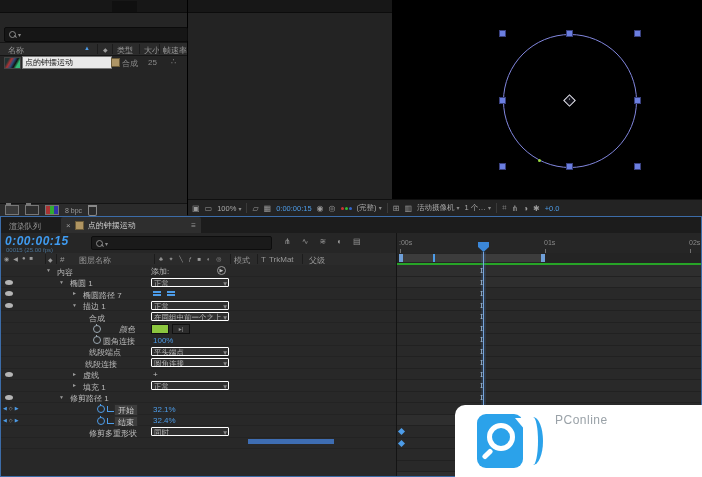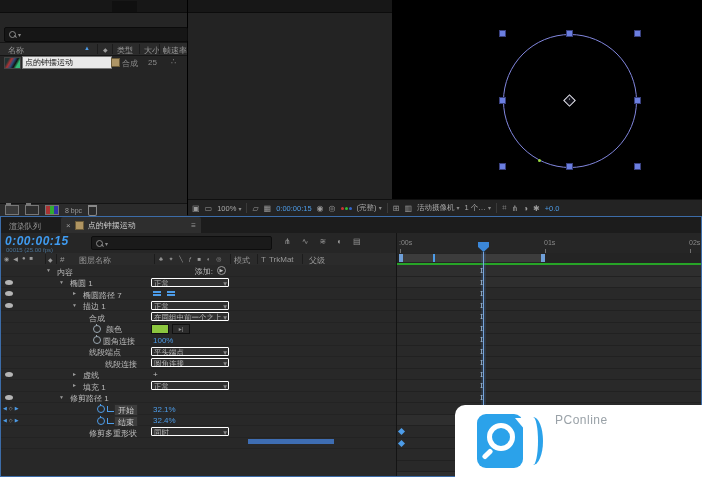--- a/index.html
+++ b/index.html
@@ -83,21 +83,21 @@
   .i-sw.bl::before{background:#4d9ce8;}
   .i-graph{position:absolute;left:106px;top:3px;width:6px;height:5px;border-bottom:1px solid #4d9ce8;border-left:1px solid #4d9ce8;}
   .plabel{position:absolute;top:1.5px;color:#b8b8b8;white-space:nowrap;}
   .plabel.boxed{background:#3d3d3d;border:1px solid #2a2a2a;padding:0 3px;top:1px;color:#d0d0d0;}
   .vdrop{position:absolute;left:150px;top:1px;width:78px;height:9px;background:#303030;border:1px solid #ffffff;
          border-radius:1px;color:#b8b8b8;font-size:7.5px;line-height:9px;padding:0 2px;box-sizing:border-box;
          white-space:nowrap;overflow:hidden;}
   .vdrop .dc{position:absolute;right:1px;top:0;color:#888;}
   .vblue{position:absolute;left:152px;top:1.5px;color:#4d9ce8;white-space:nowrap;}
   .vplus{position:absolute;left:152px;top:1px;color:#c0c0c0;}
-  .vadd{position:absolute;left:150px;top:1px;width:62px;text-align:right;color:#b8b8b8;}
+  .vadd{position:absolute;left:150px;top:1px;width:62px;color:#b8b8b8;}
   .vaddbtn{position:absolute;left:216px;top:1px;width:7px;height:7px;border:1px solid #999;border-radius:50%;color:#bbb;
            font-size:5px;line-height:7px;text-align:center;}
   .vswatch1{position:absolute;left:150px;top:1.5px;width:16px;height:8px;border:1px solid #101010;}
   .vswatch2{position:absolute;left:171px;top:1.5px;width:16px;height:8px;border:1px solid #101010;background:#2c2c2c;
             color:#999;font-size:6px;line-height:8px;text-align:center;}
   .vlinks i{position:absolute;top:3px;width:8px;height:5px;border-top:2px solid #4d9ce8;border-bottom:2px solid #4d9ce8;box-sizing:border-box;}
   .selbar{position:absolute;left:247px;top:1px;width:86px;height:5px;background:#3e6db2;}
 
   #tl-div{position:absolute;left:395px;top:16px;width:1px;bottom:0;background:#141414;}
   #tl-right{position:absolute;left:396px;top:16px;right:0;bottom:0;background:#262626;overflow:hidden;}
@@ -289,35 +289,35 @@
             <span class="twirl" style="left: 71px;">▼</span>
             <span class="plabel" style="left: 82px;">描边 1</span>
             <span class="vdrop"><span>正常</span><span class="dc">▾</span></span>
           </div>
           <div class="prow">
             <span class="plabel" style="left: 88px;">合成</span>
             <span class="vdrop"><span>在同组中前一个之上</span><span class="dc">▾</span></span>
           </div>
           <div class="prow">
             <span class="i-sw" style="left: 92px;"></span>
-            <span class="plabel" style="left: 105px;">颜色</span>
+            <span class="plabel" style="left: 118px; font-style: italic;">颜色</span>
             <span class="vswatch1" style="background: rgb(140, 198, 63);"></span>
             <span class="vswatch2">▸|</span>
           </div>
           <div class="prow">
             <span class="i-sw" style="left: 92px;"></span>
             <span class="plabel" style="left: 102px;">圆角连接</span>
             <span class="vblue">100%</span>
           </div>
           <div class="prow">
             <span class="plabel" style="left: 88px;">线段端点</span>
             <span class="vdrop"><span>平头端点</span><span class="dc">▾</span></span>
           </div>
           <div class="prow">
-            <span class="plabel" style="left: 104px; font-family: Liberation Mono, monospace;">线段连接</span>
+            <span class="plabel" style="left: 84px; font-family: Liberation Mono, monospace;">线段连接</span>
             <span class="vdrop"><span>圆角连接</span><span class="dc">▾</span></span>
           </div>
           <div class="prow">
             <span class="i-eye"></span>
             <span class="twirl" style="left: 71px;">►</span>
             <span class="plabel" style="left: 82px;">虚线</span>
             <span class="vplus">+</span>
           </div>
           <div class="prow">
             <span class="twirl" style="left: 71px;">►</span>

